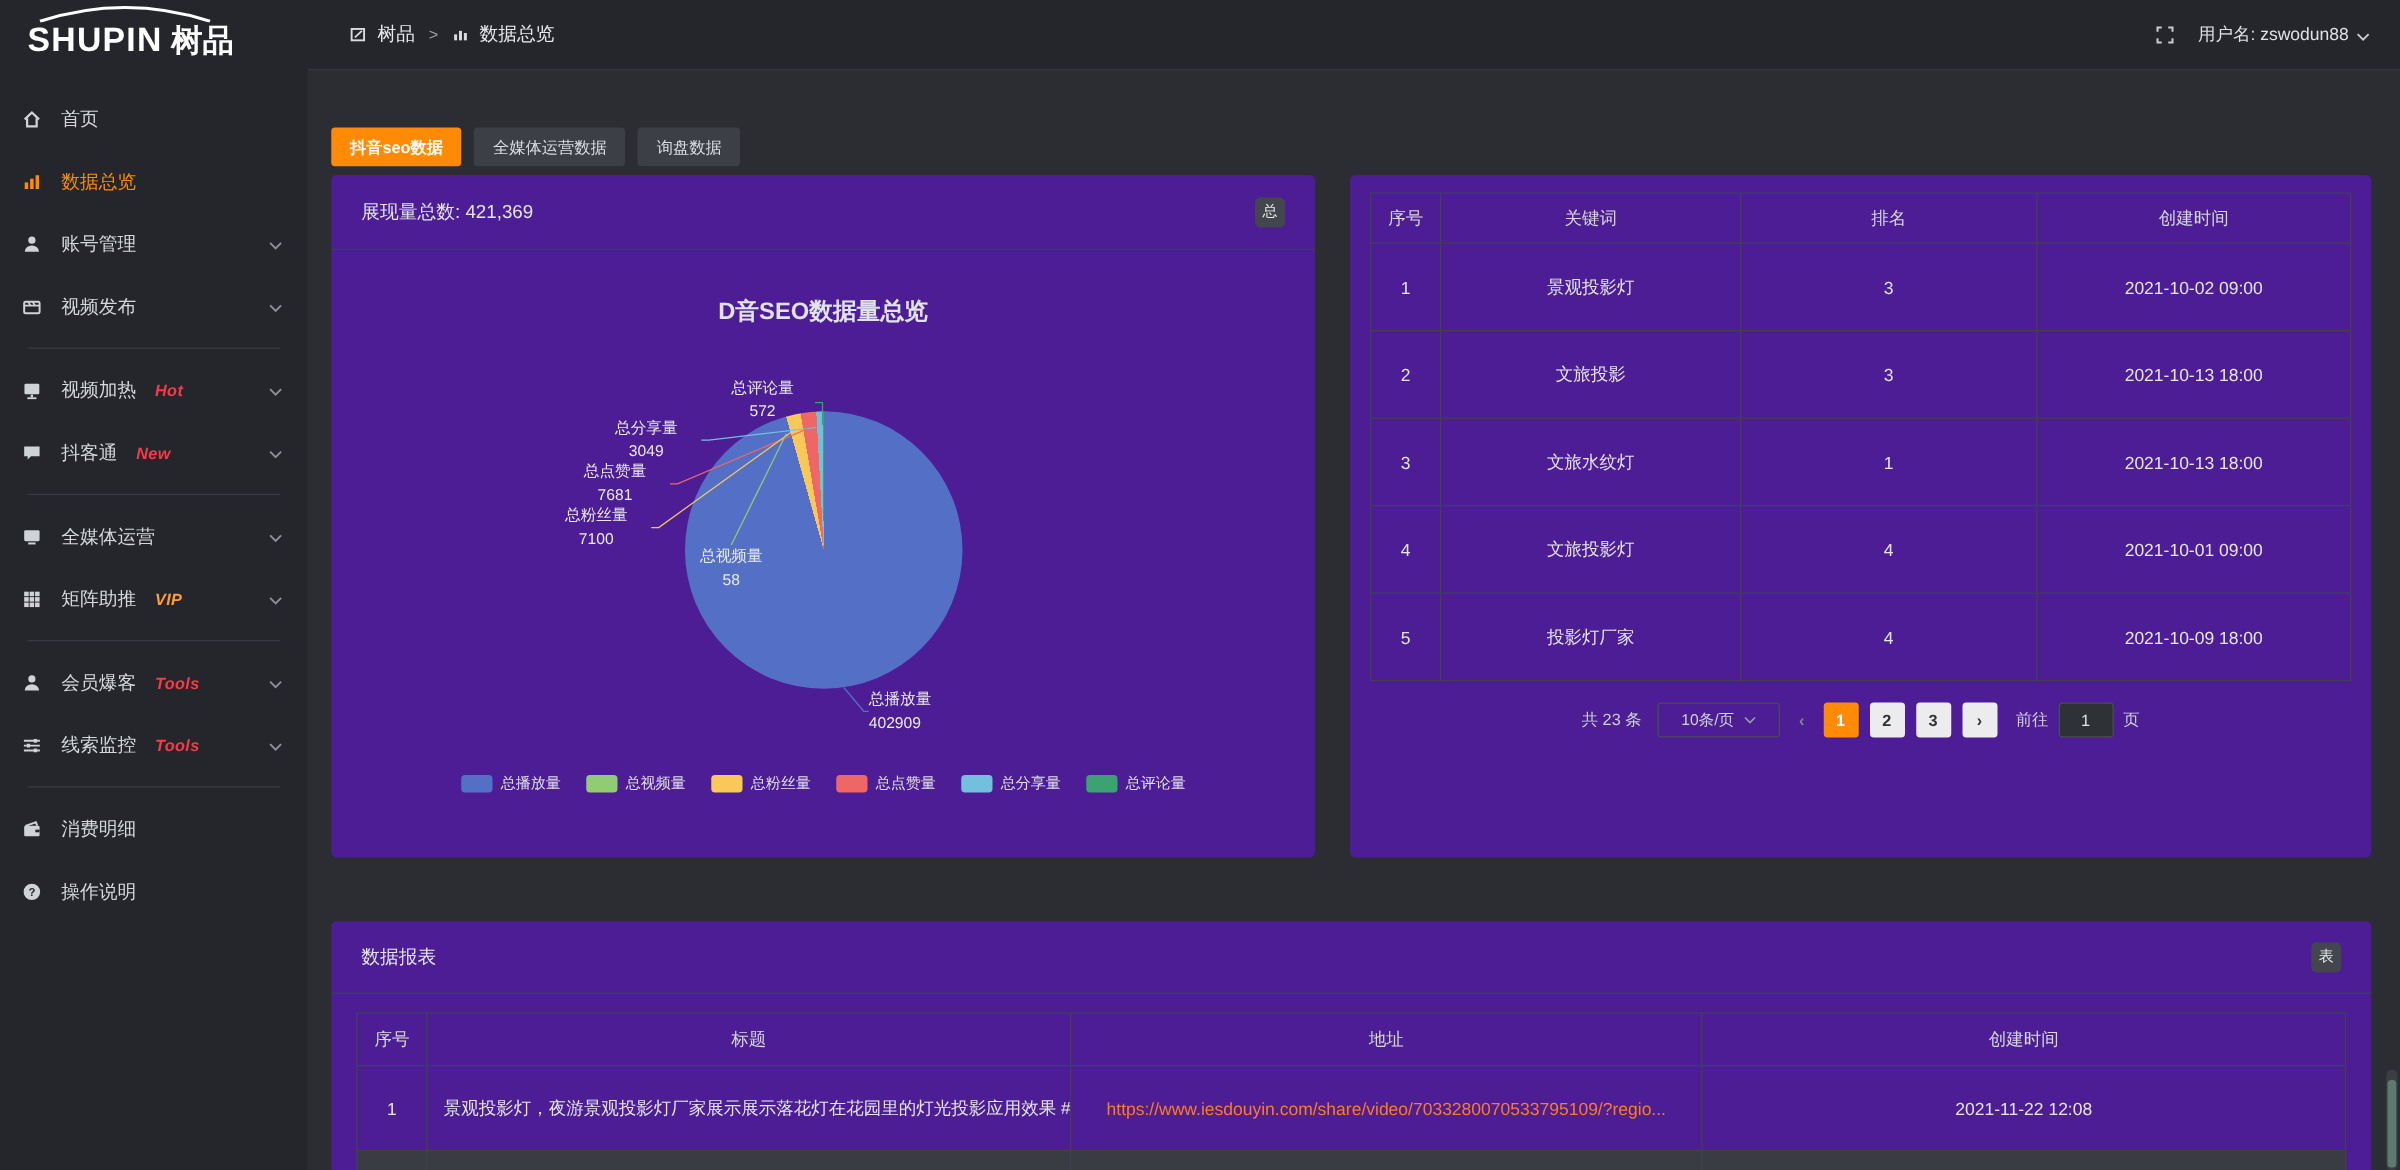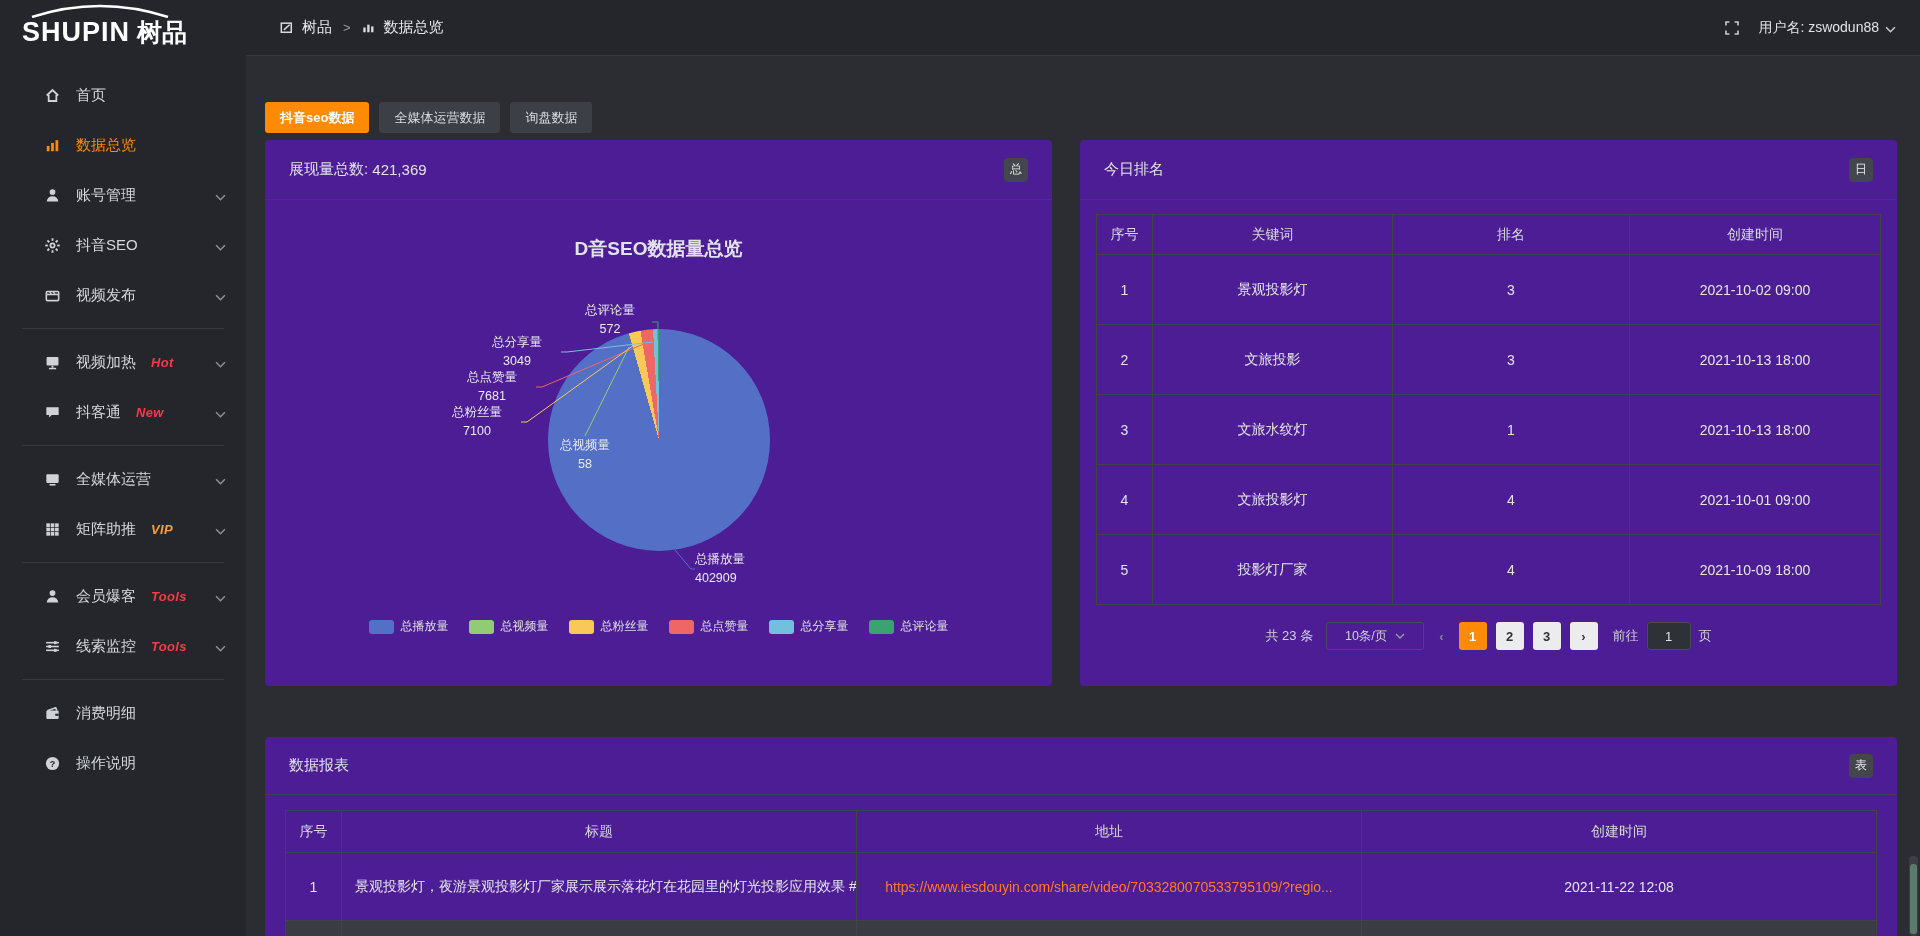--- a/index.html
+++ b/index.html
@@ -7,21 +7,21 @@
               font-family:"Liberation Sans","DejaVu Sans",sans-serif; }
   .app { display:grid; grid-template-columns:246px 1fr; width:1920px; height:936px; position:relative; }
 
   
   .sidebar { background:#24262b; height:936px; position:relative; z-index:2; }
   .logo { height:56px; display:flex; align-items:center; padding-left:22px; color:#fff; position:relative; }
   .logo-arc { position:absolute; left:24px; top:4px; }
   .logo-latin { font-size:27px; font-weight:800; letter-spacing:1px; color:#fff; margin-top:8px; }
   .logo-cjk { font-size:25px; font-weight:800; color:#fff; margin:8px 0 0 7px; }
   .nav { padding-top:14px; }
-  .nav-item { height:50px; display:flex; align-items:center; padding-left:43px; position:relative;
+  .nav-item { height:50px; display:flex; align-items:center; padding-left:16px; position:relative;
               color:#d4d7db; font-size:15px; cursor:pointer; }
   .nav-item .nicon { width:18px; height:18px; margin-right:15px; display:flex; align-items:center; justify-content:center; color:#cfd2d6; }
   .nav-item.active, .nav-item.active .nicon { color:#ff8a05; }
   .nbadge { font-style:italic; font-weight:700; font-size:13px; margin-left:15px; letter-spacing:.3px; }
   .nbadge.red { color:#f43b47; }
   .nbadge.vip { color:#ff9c35; }
   .chev { position:absolute; right:20px; color:#8d9096; }
   .nav-divider { height:1px; background:#383b41; margin:8px 22px; }
 
   
@@ -148,41 +148,20 @@
               <circle cx="8" cy="4.8" r="2.7" fill="currentColor"></circle>
               <path d="M2.6 13.6 a5.4 4.8 0 0 1 10.8 0 z" fill="currentColor"></path>
             </svg>
           </span>
         <span class="nlabel">账号管理</span>
         <span class="chev"><svg width="11" height="7" viewBox="0 0 10 6">
               <polyline points="1,1 5,5 9,1" fill="none" stroke="currentColor" stroke-width="1.4"></polyline>
             </svg></span>
       </div>
 
-      <div class="nav-item">
-        <span class="nicon">
-            <svg width="17" height="17" viewBox="0 0 16 16">
-              <circle cx="8" cy="8" r="2" fill="none" stroke="currentColor" stroke-width="1.6"></circle>
-              <g stroke="currentColor" stroke-width="1.8">
-                <line x1="8" y1="1.2" x2="8" y2="3.6"></line>
-                <line x1="8" y1="12.4" x2="8" y2="14.8"></line>
-                <line x1="1.2" y1="8" x2="3.6" y2="8"></line>
-                <line x1="12.4" y1="8" x2="14.8" y2="8"></line>
-                <line x1="3.2" y1="3.2" x2="4.9" y2="4.9"></line>
-                <line x1="11.1" y1="11.1" x2="12.8" y2="12.8"></line>
-                <line x1="3.2" y1="12.8" x2="4.9" y2="11.1"></line>
-                <line x1="11.1" y1="4.9" x2="12.8" y2="3.2"></line>
-              </g>
-            </svg>
-          </span>
-        <span class="nlabel">抖音SEO</span>
-        <span class="chev"><svg width="11" height="7" viewBox="0 0 10 6">
-              <polyline points="1,1 5,5 9,1" fill="none" stroke="currentColor" stroke-width="1.4"></polyline>
-            </svg></span>
-      </div>
 
       <div class="nav-item">
         <span class="nicon">
             <svg width="17" height="17" viewBox="0 0 16 16">
               <rect x="2.2" y="4.2" width="11.6" height="8.6" rx="1" fill="none" stroke="currentColor" stroke-width="1.5"></rect>
               <path d="M2.2 7 h11.6 M5.2 4.2 l1.6 2.6 M8.6 4.2 l1.6 2.6" stroke="currentColor" stroke-width="1.3" fill="none"></path>
             </svg>
           </span>
         <span class="nlabel">视频发布</span>
         <span class="chev"><svg width="11" height="7" viewBox="0 0 10 6">
@@ -441,24 +420,20 @@
                 </div>
               <div class="legend-item">
                   <span class="swatch" style="background: rgb(59, 162, 114);"></span>
                   <span class="lbl">总评论量</span>
                 </div>
             </div>
           </div>
         </section>
 
         <section class="panel panel-right">
-          <div class="panel-hd">
-            <span>今日排名</span>
-            <span class="corner-badge">日</span>
-          </div>
 
           <table class="rank-table">
             <colgroup>
                 <col style="width:56px">
                 <col style="width:240px">
                 <col style="width:237px">
                 <col>
               </colgroup>
             <thead>
               <tr>

